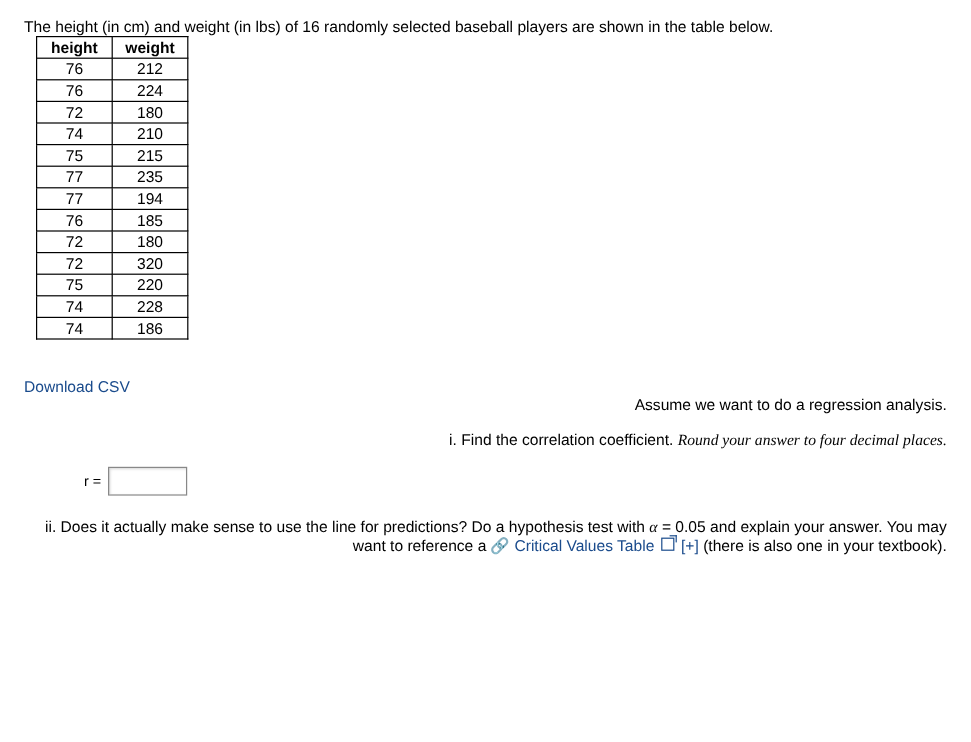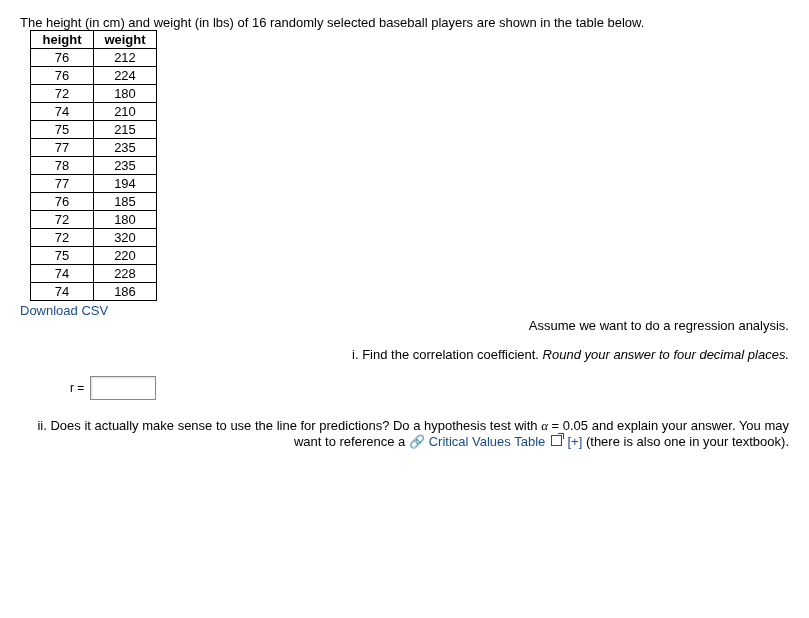--- a/index.html
+++ b/index.html
@@ -9,21 +9,21 @@
     margin: 0;
     padding: 15px 20px;
     width: 809px;
     box-sizing: border-box;
   }
   .intro {
   }
   table.data {
     border-collapse: collapse;
     margin-left: 10px;
-    margin-bottom: 2px;
+    margin-bottom: 32px;
   }
   table.data th, table.data td {
     border: 1px solid #000;
     padding: 1px 0;
     text-align: center;
     font-size: 13px;
     font-weight: normal;
   }
   table.data th {
     font-weight: bold;
@@ -36,20 +36,21 @@
     color: #1a4b8c;
     cursor: pointer;
     display: inline-block;
   }
   .para {
     margin-bottom: 14px;
     text-align: right;
   }
   .italic {
     font-style: italic;
+    font-family: Liberation Serif, serif;
   }
   .answer-row {
     margin: 12px 0 18px 50px;
     display: flex;
     align-items: center;
   }
   .answer-row .label {
     font-size: 12px;
     margin-right: 6px;
   }
@@ -119,24 +120,20 @@
       </tr>
       <tr>
         <td>75</td>
         <td>215</td>
       </tr>
       <tr>
         <td>77</td>
         <td>235</td>
       </tr>
       <tr>
-        <td>78</td>
-        <td>235</td>
-      </tr>
-      <tr>
         <td>77</td>
         <td>194</td>
       </tr>
       <tr>
         <td>76</td>
         <td>185</td>
       </tr>
       <tr>
         <td>72</td>
         <td>180</td>

